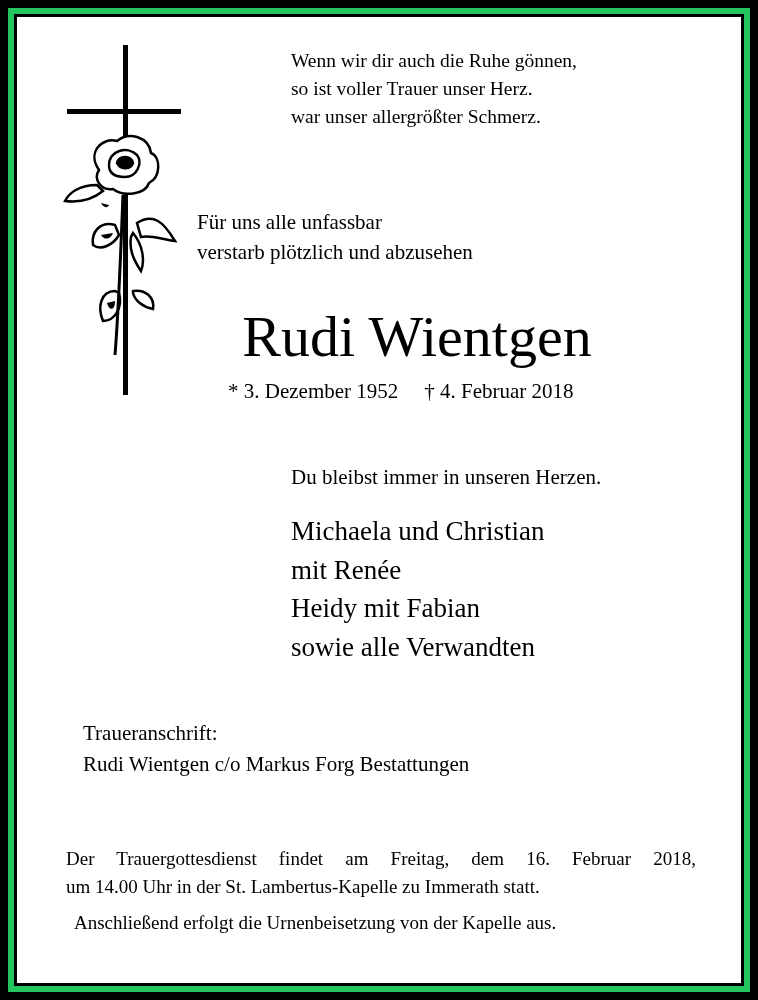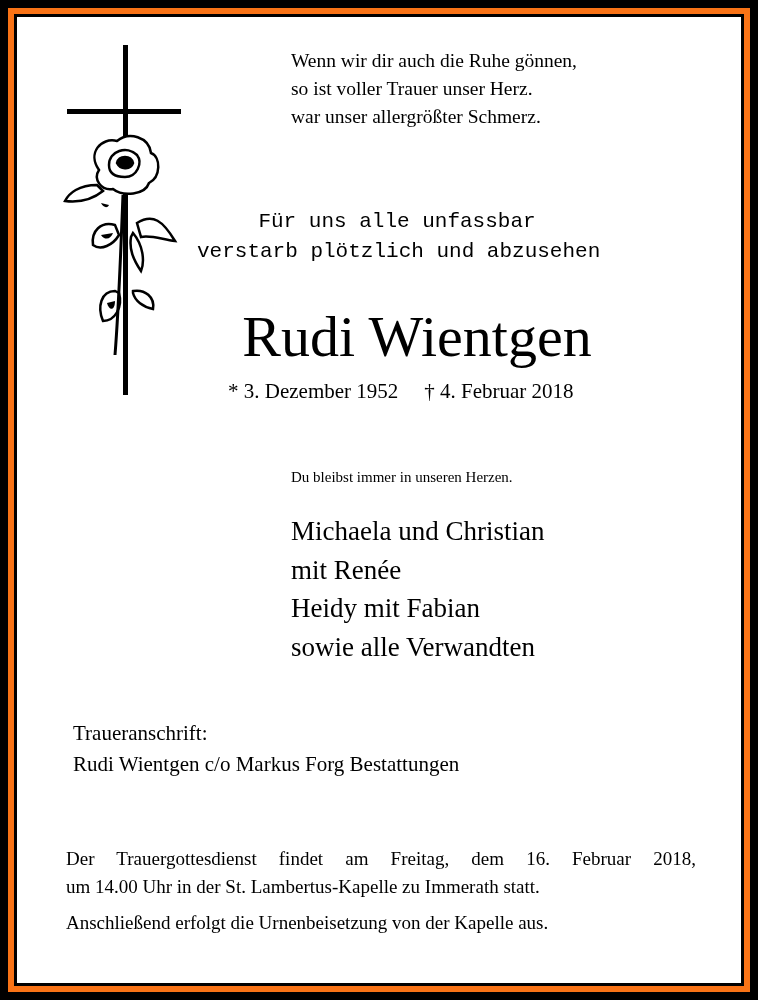--- a/index.html
+++ b/index.html
@@ -1,30 +1,30 @@
 <!DOCTYPE html>
 <html><head>
 <meta charset="utf-8">
 <style>
   html, body { margin: 0; padding: 0; background: #000; }
   body { width: 758px; height: 1000px; position: relative; overflow: hidden; font-family: "Liberation Serif", serif; color: #000; }
-  .outer { position: absolute; left: 8px; top: 8px; width: 742px; height: 984px; background: #f97316; }
+  .outer { position: absolute; left: 8px; top: 8px; width: 742px; height: 984px; background: #22c55e; }
   .inner { position: absolute; left: 6px; top: 6px; right: 6px; bottom: 6px; border: 3px solid #000; box-sizing: border-box; background: #fff; }
   .abs { position: absolute; white-space: nowrap; }
   .poem { left: 274px; top: 30px; font-size: 19.5px; line-height: 28px; }
-  .intro { left: 180px; width: 400px; top: 190px; text-align: center; font-size: 21px; line-height: 30px; font-family: Liberation Mono, monospace; }
+  .intro { left: 180px; width: 400px; top: 190px; font-size: 21px; line-height: 30px; }
   .name { left: 180px; width: 440px; top: 288px; text-align: center; font-size: 58px; line-height: 64px; }
   .dates { left: 211px; top: 360px; font-size: 21px; line-height: 28px; }
   .dates .death { margin-left: 26px; }
-  .farewell { left: 274px; top: 446px; font-size: 15px; line-height: 28px; }
+  .farewell { left: 274px; top: 446px; font-size: 21px; line-height: 28px; }
   .family { left: 274px; top: 495px; font-size: 27px; line-height: 38.5px; }
-  .addr { left: 56px; top: 701px; font-size: 21px; line-height: 31px; }
+  .addr { left: 66px; top: 701px; font-size: 21px; line-height: 31px; }
   .service { left: 49px; top: 828px; font-size: 19px; line-height: 28px; }
   .service p { margin: 0; }
-  .service .gap { margin-top: 8px; }
+  .service .gap { margin-top: 8px; margin-left: 8px; }
   .service .just { width: 630px; text-align: justify; text-align-last: justify; }
   .cross { left: 40px; top: 28px; width: 130px; height: 350px; }
 </style>
 </head>
 <body>
 
 <div class="outer">
   <div class="inner">
 
     <svg class="abs cross" viewBox="0 0 130 350">

